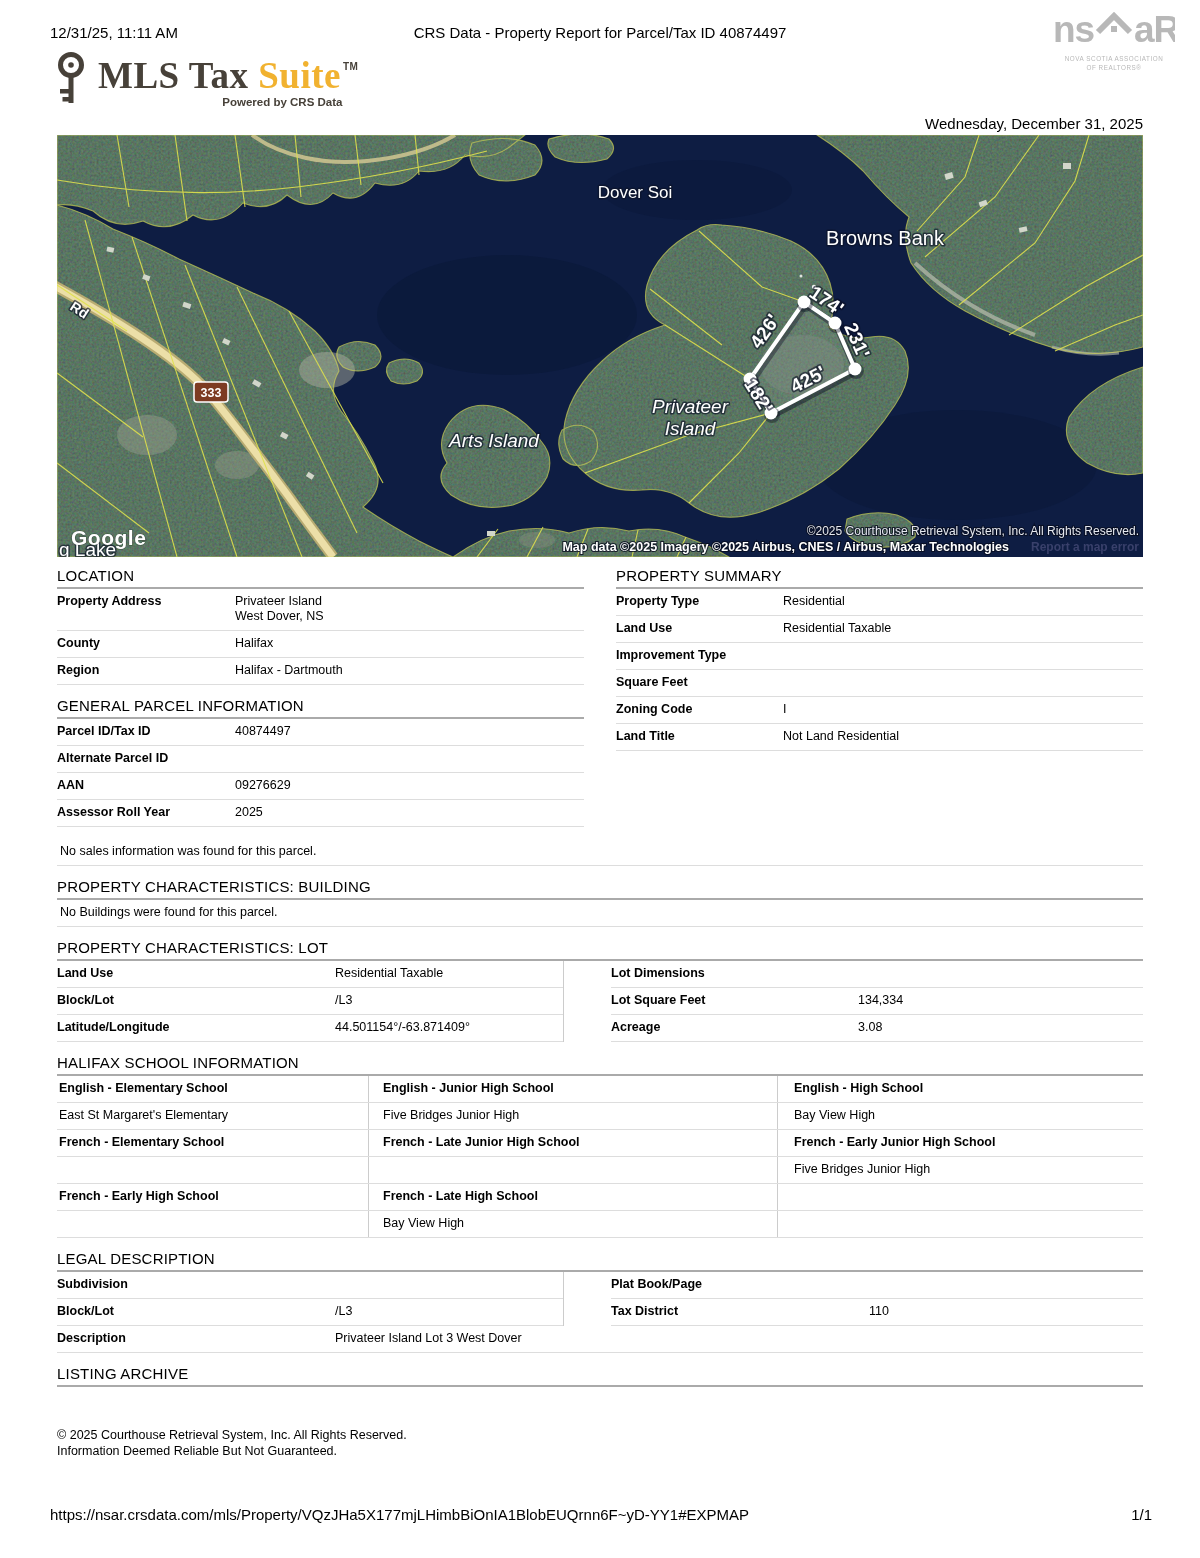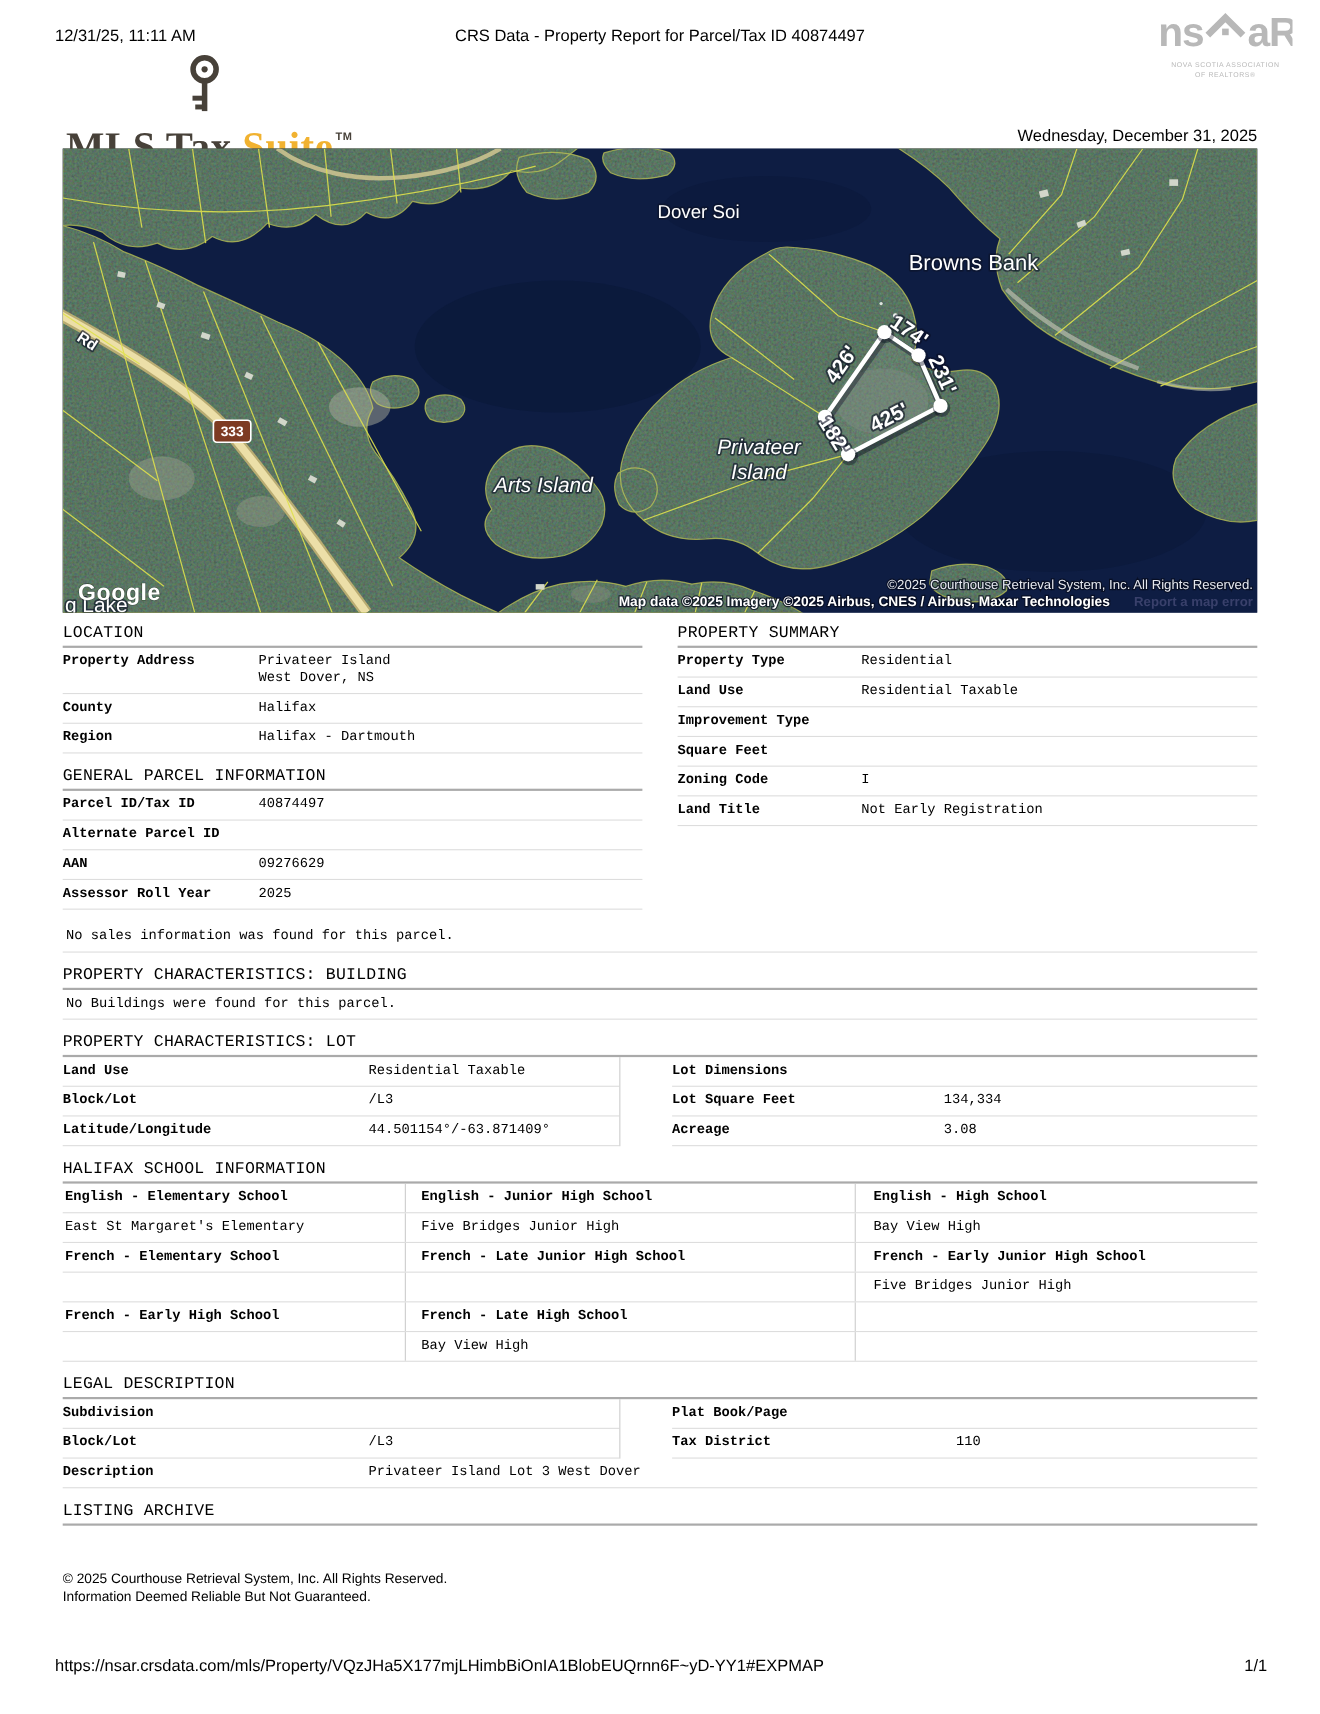--- a/index.html
+++ b/index.html
@@ -5,21 +5,21 @@
   html,body{margin:0;padding:0;}
   body{
     width:1200px;height:1558px;position:relative;background:#ffffff;color:#000;
     font-family:"Liberation Sans",sans-serif;overflow:hidden;
   }
   
   .print-date{position:absolute;left:50px;top:24px;font-size:15px;}
   .doc-title{position:absolute;left:0;right:0;top:24px;text-align:center;font-size:15px;}
   .nsar{position:absolute;right:25px;top:10px;width:122px;text-align:center;}
   .nsar-sub{font-size:6.3px;letter-spacing:.55px;color:#b8b8b8;line-height:8px;margin-top:1px;}
-  .mls-logo{position:absolute;left:52px;top:48px;display:flex;align-items:center;flex-direction:column;}
+  .mls-logo{position:absolute;left:52px;top:48px;display:flex;align-items:flex-end;}
   .mls-text{margin-left:8px;}
   .mls-word{font-family:"Liberation Serif",serif;font-weight:bold;font-size:37px;line-height:38px;letter-spacing:.5px;}
   .mls-dark{color:#474139;}
   .mls-gold{color:#f1b230;}
   .mls-tm{font-size:10px;vertical-align:18px;color:#474139;font-family:"Liberation Sans",sans-serif;font-weight:bold;margin-left:2px;}
   .mls-tagline{font-size:11.5px;font-weight:bold;color:#474139;text-align:right;padding-right:16px;margin-top:1px;}
   .report-date{position:absolute;right:57px;top:115px;font-size:15px;}
   
   .map-wrap{position:absolute;left:57px;top:135px;width:1086px;height:422px;overflow:hidden;background:#0e1d43;}
   .map-svg text{font-family:"Liberation Sans",sans-serif;}
@@ -27,21 +27,21 @@
   .it{font-style:italic;}
   .dim{fill:#fff;stroke:rgba(10,14,35,.6);stroke-width:3.5px;paint-order:stroke;stroke-linejoin:round;font-weight:bold;font-size:19px;}
   .attr1{fill:#e6e9f0;stroke:rgba(8,12,30,.8);stroke-width:2.2px;paint-order:stroke;font-size:12px;}
   .attr2{fill:#fff;stroke:rgba(8,12,30,.8);stroke-width:2.2px;paint-order:stroke;font-size:12.5px;font-weight:bold;}
   .attr-link{fill:#39406b;font-size:12px;font-weight:bold;}
   .glogo{fill:#fff;font-size:21px;letter-spacing:.5px;stroke:rgba(0,0,0,.35);stroke-width:1px;paint-order:stroke;font-weight:bold;}
   
   .content{position:absolute;left:57px;top:557px;width:1086px;}
   .cols{display:flex;gap:32px;margin-top:10px;}
   .col{flex:1;min-width:0;}
-  .sec{margin-top:12px;font-family:Liberation Mono, monospace;}
+  .sec{margin-top:12px;}
   .sec:first-child{margin-top:0;}
   .sec-title{font-size:15px;padding-bottom:3px;border-bottom:2px solid #aaa;letter-spacing:.2px;}
   .kv-row{display:flex;border-bottom:1px solid #ddd;padding:5px 0 6px;font-size:12.5px;line-height:15px;}
   .kv-label{font-weight:bold;flex:0 0 auto;}
   .kv-value{flex:1;min-width:0;}
   .w178{width:178px;}
   .w167{width:167px;}
   .w278{width:278px;}
   .w247{width:247px;}
   .w258{width:258px;}
@@ -304,21 +304,21 @@
         <div class="kv-row">
           <div class="kv-label w167">Square Feet</div>
           <div class="kv-value"></div>
         </div>
         <div class="kv-row">
           <div class="kv-label w167">Zoning Code</div>
           <div class="kv-value">I</div>
         </div>
         <div class="kv-row">
           <div class="kv-label w167">Land Title</div>
-          <div class="kv-value">Not Early Registration</div>
+          <div class="kv-value">Not Land Residential</div>
         </div>
       </div>
     </div>
   </div>
 
   <div class="sec">
     <div class="note">No sales information was found for this parcel.</div>
   </div>
 
   <div class="sec">

